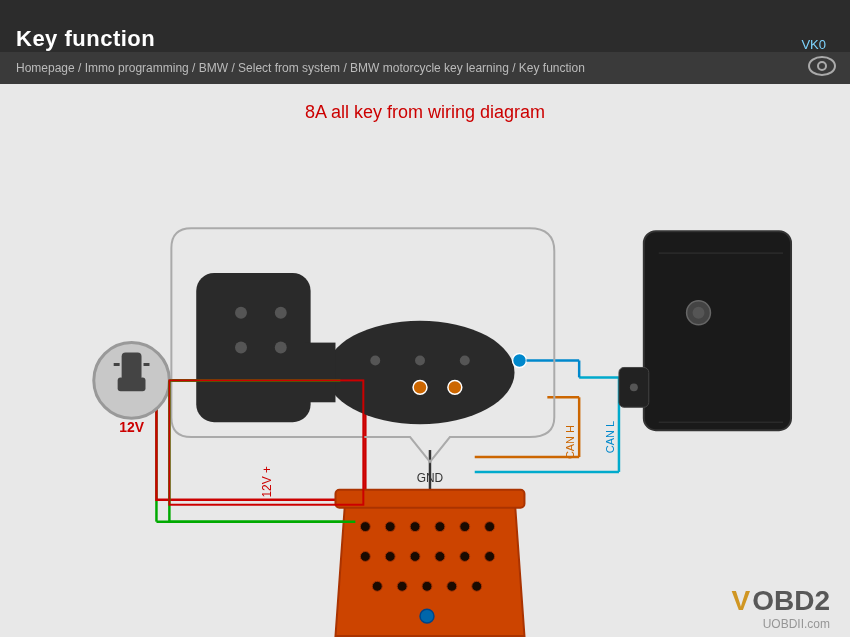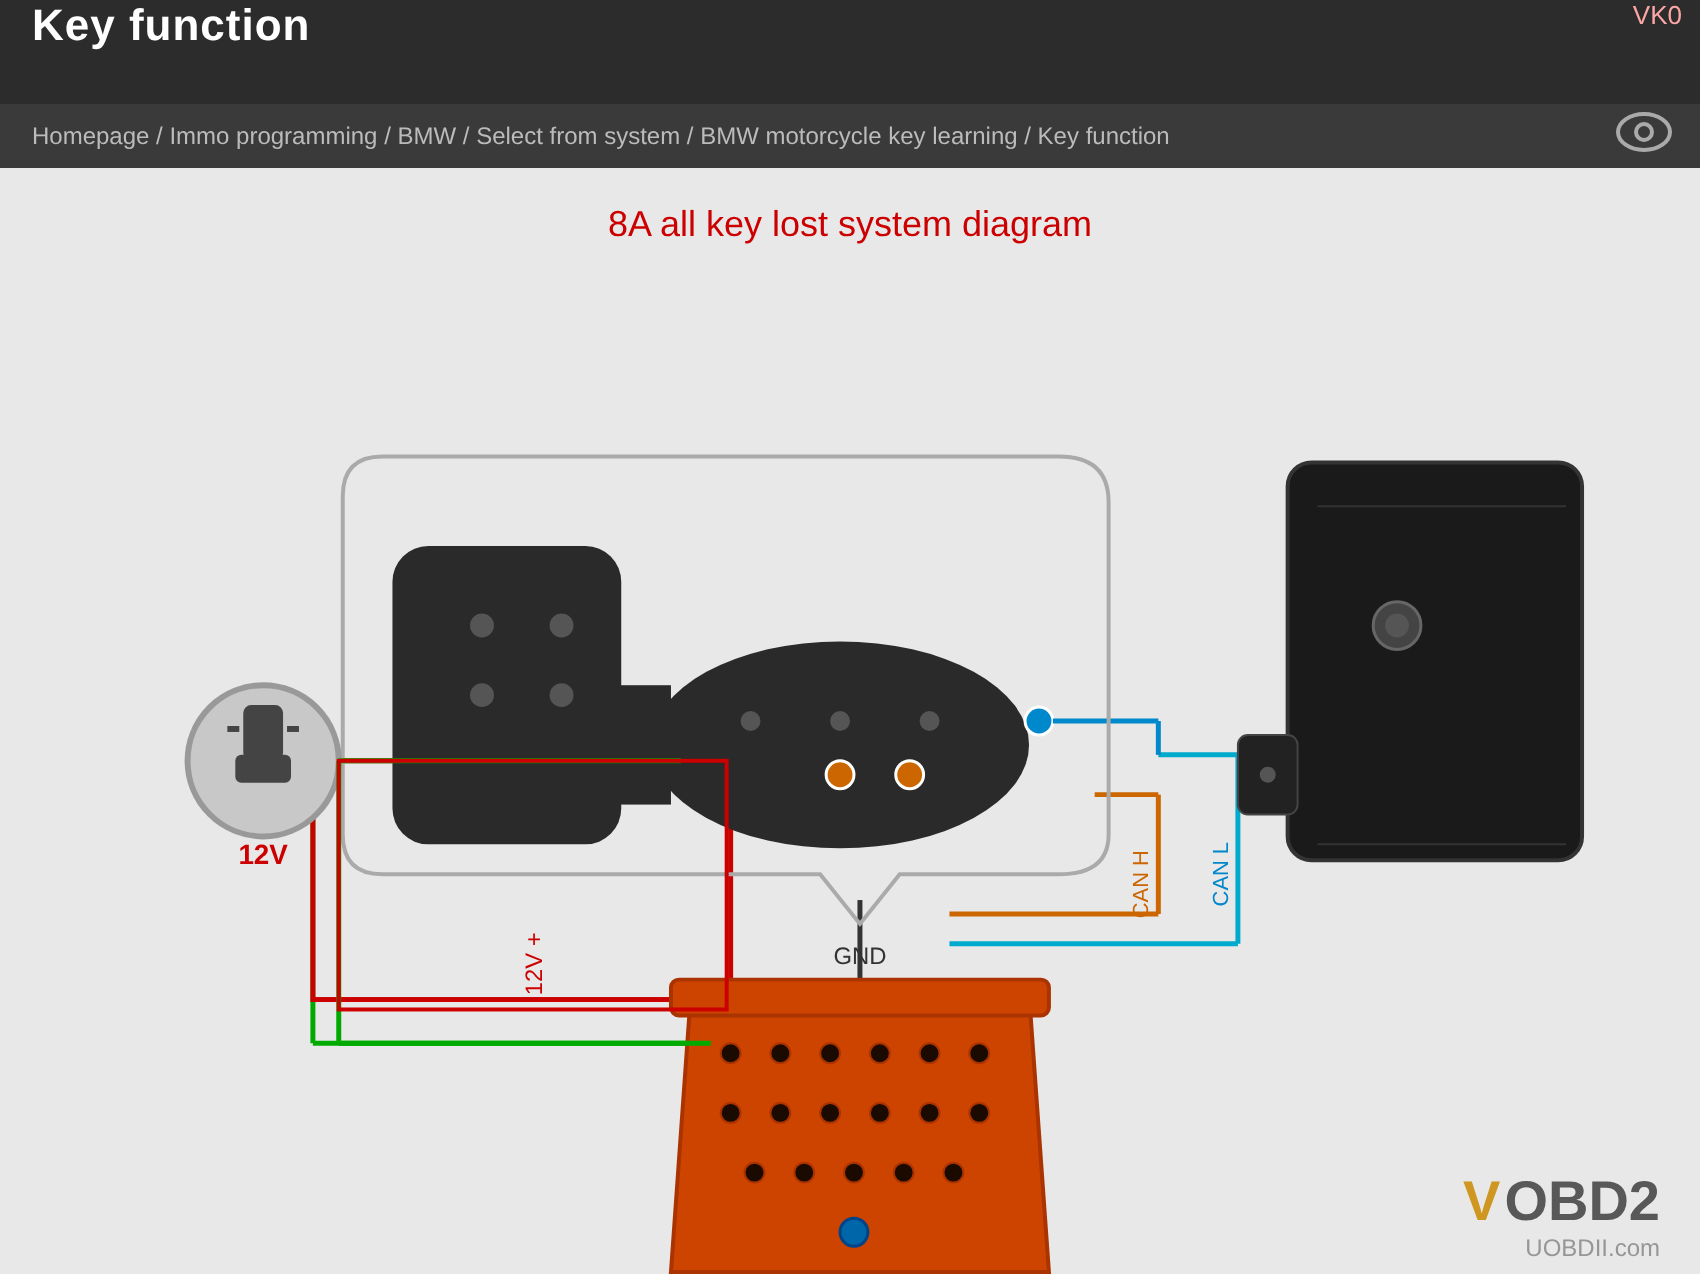--- a/index.html
+++ b/index.html
@@ -10,34 +10,34 @@
       font-family: Arial, sans-serif;
       overflow: hidden;
       position: relative;
     }
 
     
     .header {
       background: #2c2c2c;
       height: 52px;
       display: flex;
-      align-items: flex-start;
+      align-items: flex-end;
       padding: 0 16px;
       position: relative;
     }
     .header-title {
       color: #ffffff;
       font-size: 22px;
       font-weight: bold;
       letter-spacing: 0.5px;
     }
     .header-version {
       position: absolute;
-      right: 9px;
-      color: #fca5a5;
+      right: 24px;
+      color: #7dd3fc;
       font-size: 13px;
     }
     .breadcrumb-wrapper {
       position: relative;
       background: #3a3a3a;
       height: 24px;
       display: flex;
       align-items: center;
       padding: 16px 16px;
     }
@@ -95,21 +95,21 @@
   <div style="position:absolute;right:14px;top:4px;">
     <svg width="28" height="20" viewBox="0 0 28 20">
       <ellipse cx="14" cy="10" rx="13" ry="9" fill="none" stroke="#aaa" stroke-width="2"></ellipse>
       <circle cx="14" cy="10" r="4" fill="none" stroke="#aaa" stroke-width="2"></circle>
     </svg>
   </div>
 </div>
 
 <div class="main">
 
-  <div class="diagram-title">8A all key lost system diagram</div>
+  <div class="diagram-title">8A all key from wiring diagram</div>
 
   <svg class="svg-diagram" viewBox="0 0 850 560">
 
     <line x1="155" y1="310" x2="155" y2="440" stroke="#00aa00" stroke-width="2.5"></line>
     <line x1="155" y1="440" x2="370" y2="440" stroke="#00aa00" stroke-width="2.5"></line>
 
     <rect x="155" y="298" width="210" height="120" fill="none" stroke="#cc0000" stroke-width="2.5"></rect>
 
     <line x1="430" y1="368" x2="430" y2="430" stroke="#333" stroke-width="2.5"></line>
     <line x1="430" y1="430" x2="440" y2="430" stroke="#333" stroke-width="2.5"></line>

